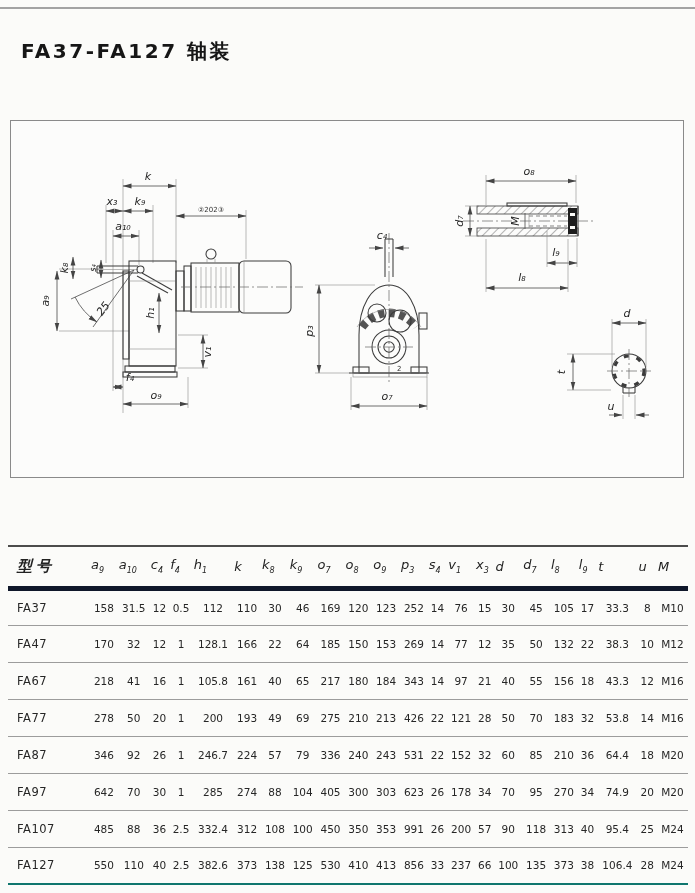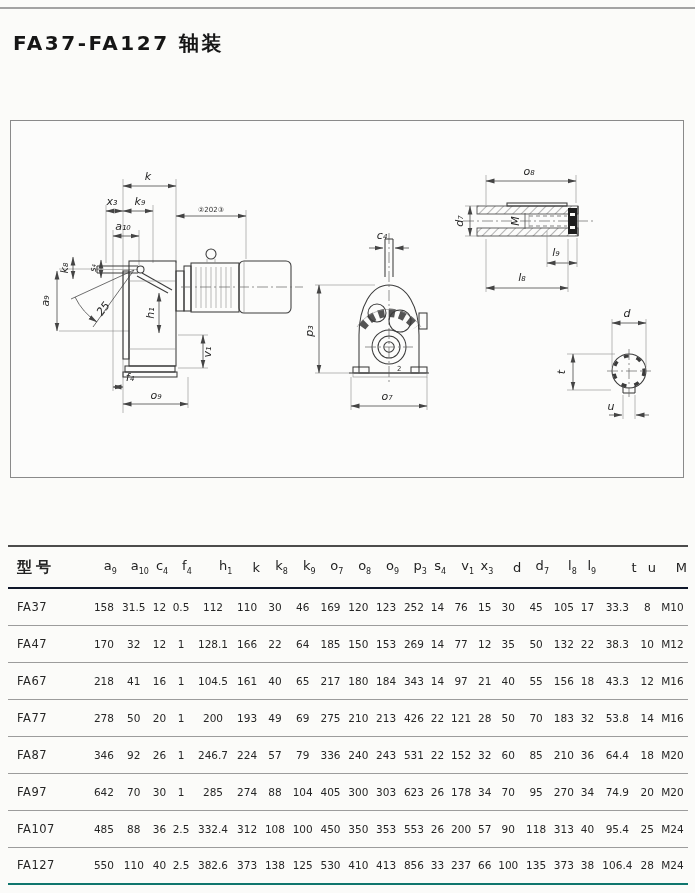--- a/index.html
+++ b/index.html
@@ -3,21 +3,21 @@
 <meta charset="utf-8">
 <style>
   html,body{margin:0;padding:0;}
   body{
     width:695px;height:893px;position:relative;
     background:#fbfbf9;color:#222;
     font-family:"Liberation Sans",sans-serif;overflow:hidden;
   }
   .topline{position:absolute;top:7px;left:0;width:695px;height:2px;background:#a3a3a3;}
   .title{
-    position:absolute;top:30px;left:13px;margin:0;
+    position:absolute;top:30px;left:13px;margin:8px;
     font-family:"DejaVu Sans",sans-serif;font-size:20px;font-weight:bold;
     letter-spacing:2.5px;color:#161616;
   }
   .draw-box{
     position:absolute;left:10px;top:120px;width:672px;height:356px;
     border:1px solid #8a8a8a;background:#fcfcfb;
   }
   
   .geo{stroke:#3c3c3c;fill:none;stroke-width:1.05;}
   .thin{stroke:#8b8b8b;fill:none;stroke-width:.6;}
@@ -26,26 +26,26 @@
   .dash{stroke:#555;fill:none;stroke-width:.7;stroke-dasharray:4 3;}
   .lbl{font:italic 11px "DejaVu Sans",sans-serif;fill:#262626;}
   .lbl-sm{font:7px "DejaVu Sans",sans-serif;fill:#333;}
   .band{stroke:#3c3c3c;fill:none;stroke-width:8.5;stroke-dasharray:6 4.5;opacity:.88;}
   .ring{stroke:#3c3c3c;fill:none;stroke-width:3.2;stroke-dasharray:5 8;}
   
   table.dims{
     position:absolute;left:8px;top:545px;width:680px;
     border-collapse:collapse;
   }
-  table.dims thead tr{height:42px;border-top:2px solid #4c4c4c;border-bottom:2px solid #0f172a;}
+  table.dims thead tr{height:42px;border-top:2px solid #4c4c4c;border-bottom:5px solid #0f172a;font-style:italic;}
   table.dims tbody tr{height:37px;border-bottom:1px solid #9c9c9c;}
   table.dims tbody tr:last-child{border-bottom:2px solid #0f766e;}
   table.dims th{
     font-family:"DejaVu Sans",sans-serif;font-weight:normal;font-size:13px;color:#222;
-    text-align:right;padding:0 1px;white-space:nowrap;
+    text-align:left;padding:0 1px;white-space:nowrap;
   }
   table.dims th sub,table.dims td sub{font-size:8px;}
   table.dims th:first-child{
     width:72px;text-align:left;padding-left:9px;
     font-size:15px;letter-spacing:4px;font-weight:bold;
   }
   table.dims td{
     font-family:"DejaVu Sans",sans-serif;font-size:10.5px;color:#262626;
     text-align:center;padding:0 1px;white-space:nowrap;
   }
@@ -327,21 +327,21 @@
         <td>38.3</td>
         <td>10</td>
         <td>M12</td>
       </tr>
       <tr>
         <td>FA67</td>
         <td>218</td>
         <td>41</td>
         <td>16</td>
         <td>1</td>
-        <td>104.5</td>
+        <td>105.8</td>
         <td>161</td>
         <td>40</td>
         <td>65</td>
         <td>217</td>
         <td>180</td>
         <td>184</td>
         <td>343</td>
         <td>14</td>
         <td>97</td>
         <td>21</td>
@@ -434,21 +434,21 @@
         <td>88</td>
         <td>36</td>
         <td>2.5</td>
         <td>332.4</td>
         <td>312</td>
         <td>108</td>
         <td>100</td>
         <td>450</td>
         <td>350</td>
         <td>353</td>
-        <td>553</td>
+        <td>991</td>
         <td>26</td>
         <td>200</td>
         <td>57</td>
         <td>90</td>
         <td>118</td>
         <td>313</td>
         <td>40</td>
         <td>95.4</td>
         <td>25</td>
         <td>M24</td>

